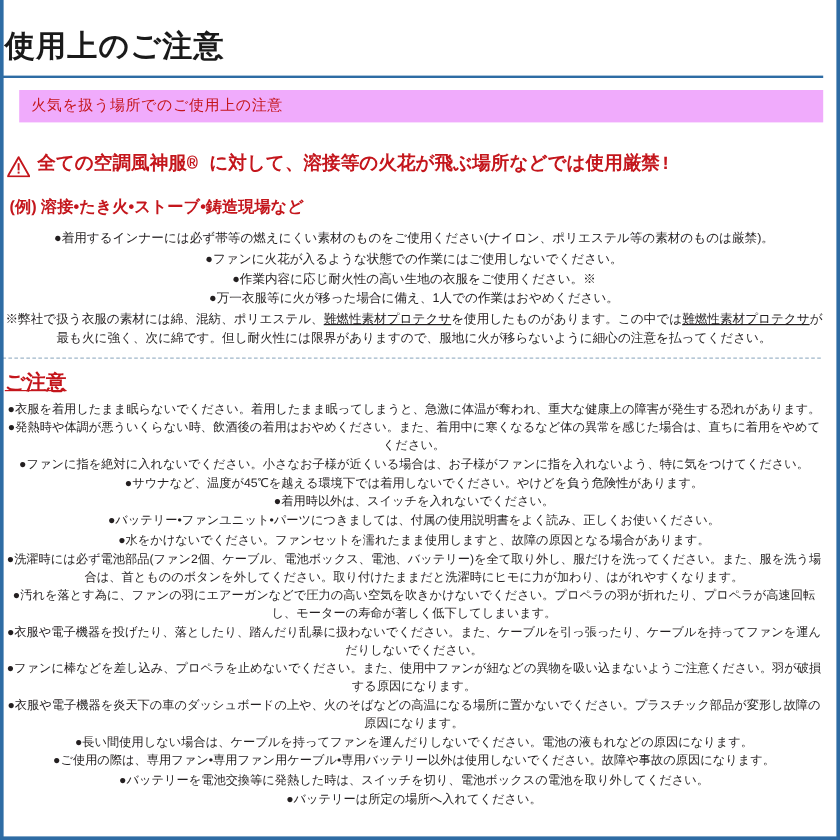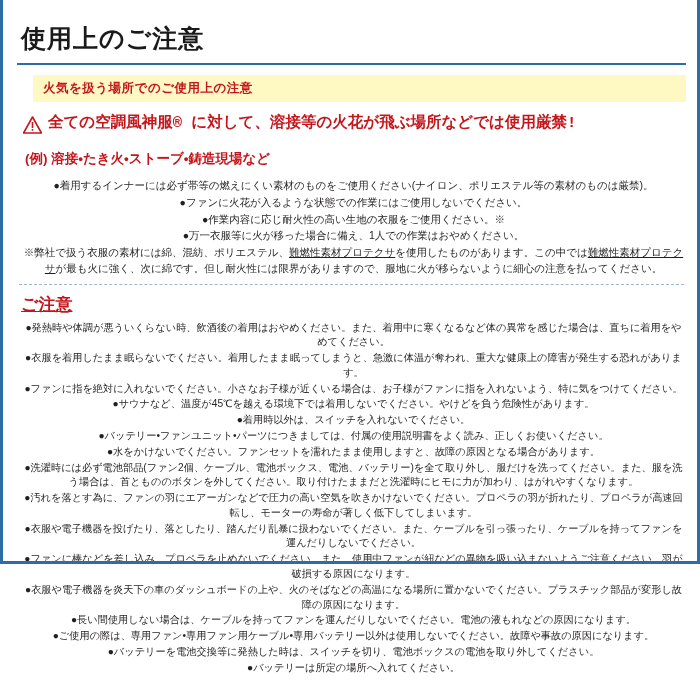--- a/index.html
+++ b/index.html
@@ -5,43 +5,43 @@
   html,body{margin:0;padding:0;}
   body{
     width:700px;height:700px;
     background:#ffffff;
     font-family:"Liberation Sans", sans-serif;
     color:#231f20;
     overflow:hidden;
   }
   .page{
     position:relative;
-    width:700px;height:564px;
+    width:700px;height:700px;
     box-sizing:border-box;
-    padding:22px 14px 6px 17px;
+    padding:22px 14px 6px 0;
   }
   .page-title{
     font-size:25px;
     font-weight:bold;
     letter-spacing:1px;
     color:#1a1a1a;
     margin:0 0 8px 4px;
   }
   .rule{
     height:2px;
     background:#2e6ca4;
     margin:0 0 10px 0;
   }
   .section-band{
-    background:#fef9c3;
+    background:#f0abfc;
     color:#c4161c;
     font-size:12.5px;
-    font-weight:bold;
+    font-weight:normal;
     padding:5px 10px;
-    margin:0 0 12px 16px;
+    margin:0 0 26px 16px;
     letter-spacing:0.5px;
   }
   .warn-line{
     display:flex;
     align-items:flex-start;
     gap:6px;
     margin:0 0 6px 6px;
   }
   .warn-tri{
     flex:0 0 auto;
@@ -139,22 +139,22 @@
     <li><span>※</span><span>弊社で扱う衣服の素材には綿、混紡、ポリエステル、<span class="u">難燃性素材プロテクサ</span>を使用したものがあります。この中では<span class="u">難燃性素材プロテクサ</span>が最も火に強く、次に綿です。但し耐火性には限界がありますので、服地に火が移らないように細心の注意を払ってください。</span></li>
   </ul>
 
   <hr class="divider-dots">
 
   <div class="sub-head">
     <span>ご注意</span>
   </div>
 
   <ul class="bullets notes">
+    <li><span>●</span><span>衣服を着用したまま眠らないでください。着用したまま眠ってしまうと、急激に体温が奪われ、重大な健康上の障害が発生する恐れがあります。</span></li>
     <li><span>●</span><span>発熱時や体調が悪ういくらない時、飲酒後の着用はおやめください。また、着用中に寒くなるなど体の異常を感じた場合は、直ちに着用をやめてください。</span></li>
-    <li><span>●</span><span>衣服を着用したまま眠らないでください。着用したまま眠ってしまうと、急激に体温が奪われ、重大な健康上の障害が発生する恐れがあります。</span></li>
     <li><span>●</span><span>ファンに指を絶対に入れないでください。小さなお子様が近くいる場合は、お子様がファンに指を入れないよう、特に気をつけてください。</span></li>
     <li><span>●</span><span>サウナなど、温度が45℃を越える環境下では着用しないでください。やけどを負う危険性があります。</span></li>
     <li><span>●</span><span>着用時以外は、スイッチを入れないでください。</span></li>
     <li><span>●</span><span>バッテリー•ファンユニット•パーツにつきましては、付属の使用説明書をよく読み、正しくお使いください。</span></li>
     <li><span>●</span><span>水をかけないでください。ファンセットを濡れたまま使用しますと、故障の原因となる場合があります。</span></li>
     <li><span>●</span><span>洗濯時には必ず電池部品(ファン2個、ケーブル、電池ボックス、電池、バッテリー)を全て取り外し、服だけを洗ってください。また、服を洗う場合は、首ともののボタンを外してください。取り付けたままだと洗濯時にヒモに力が加わり、はがれやすくなります。</span></li>
     <li><span>●</span><span>汚れを落とす為に、ファンの羽にエアーガンなどで圧力の高い空気を吹きかけないでください。プロペラの羽が折れたり、プロペラが高速回転し、モーターの寿命が著しく低下してしまいます。</span></li>
     <li><span>●</span><span>衣服や電子機器を投げたり、落としたり、踏んだり乱暴に扱わないでください。また、ケーブルを引っ張ったり、ケーブルを持ってファンを運んだりしないでください。</span></li>
     <li><span>●</span><span>ファンに棒などを差し込み、プロペラを止めないでください。また、使用中ファンが紐などの異物を吸い込まないようご注意ください。羽が破損する原因になります。</span></li>
     <li><span>●</span><span>衣服や電子機器を炎天下の車のダッシュボードの上や、火のそばなどの高温になる場所に置かないでください。プラスチック部品が変形し故障の原因になります。</span></li>

